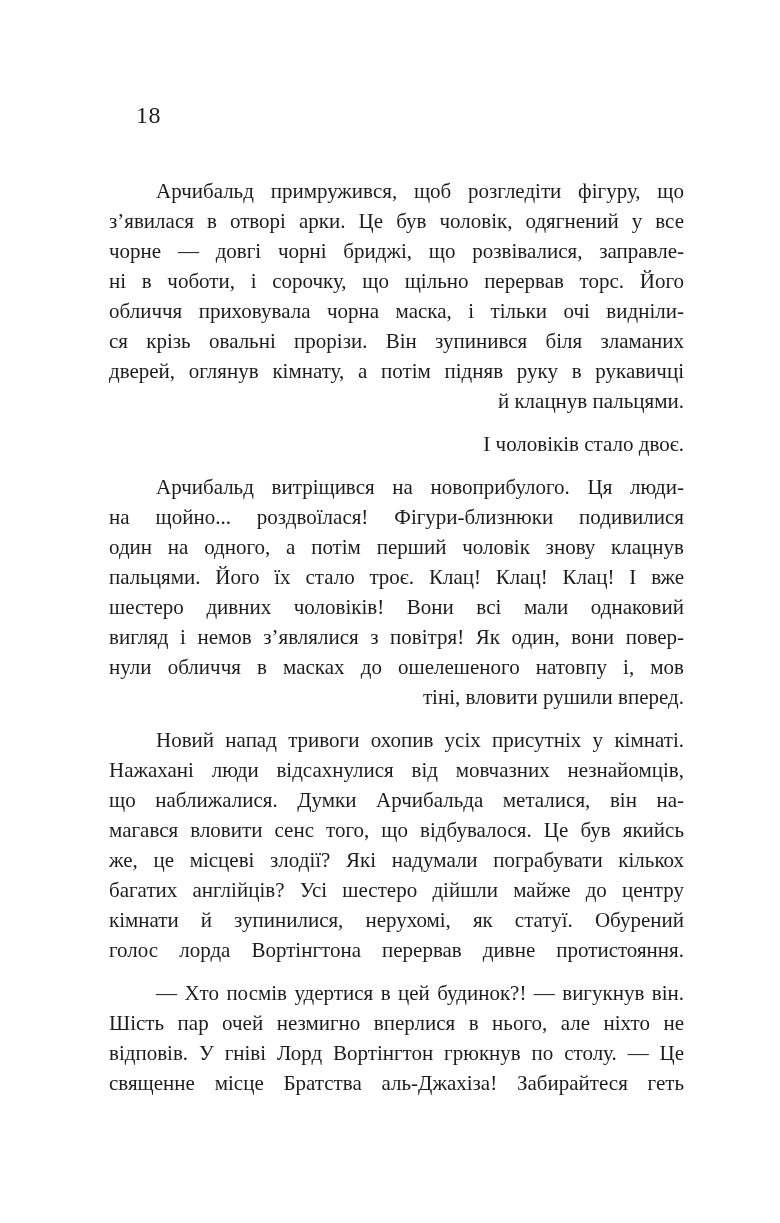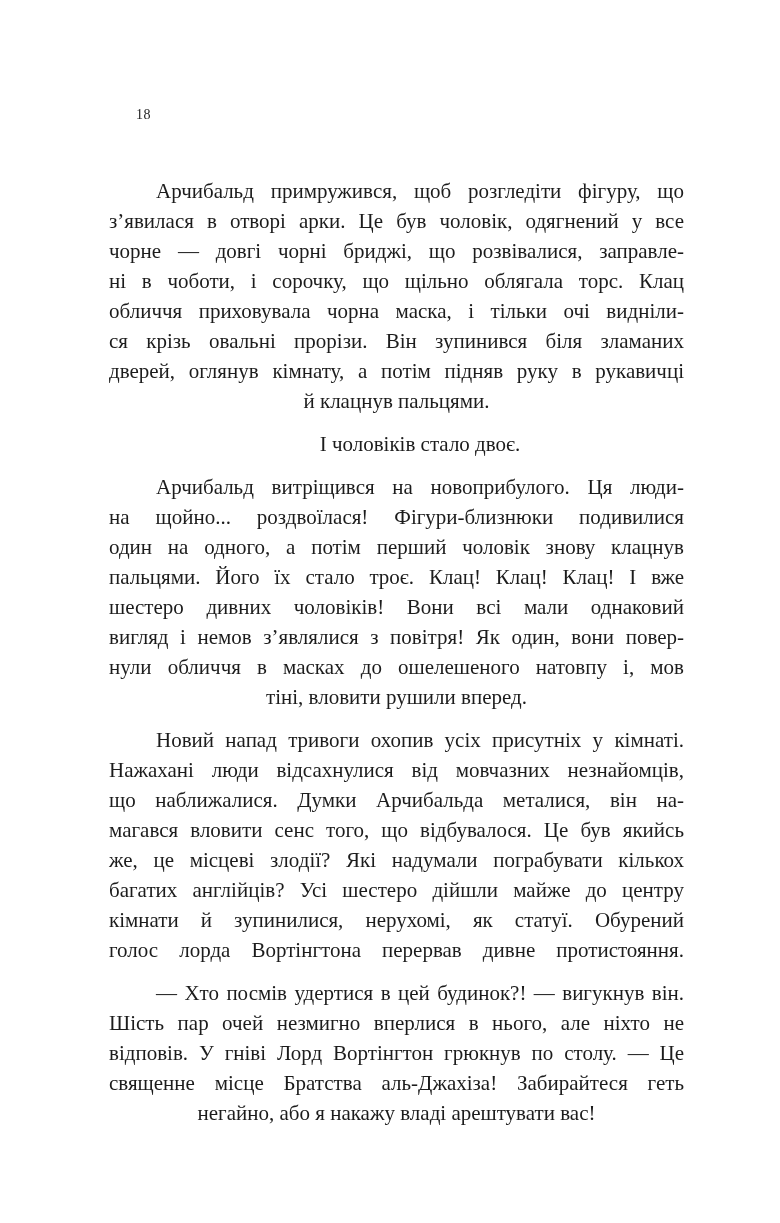--- a/index.html
+++ b/index.html
@@ -13,36 +13,36 @@
     height: 1223px;
     background: #ffffff;
     font-family: "Liberation Serif", "DejaVu Serif", serif;
     color: #1c1c1c;
     overflow: hidden;
   }
   .page-number {
     position: absolute;
     left: 136px;
     top: 104px;
-    font-size: 14px;
+    font-size: 24px;
     line-height: 22px;
     letter-spacing: 0.5px;
     color: #1c1c1c;
   }
   .text-block {
     position: absolute;
     left: 109px;
     top: 163px;
     width: 575px;
   }
   .line {
     font-size: 21px;
     line-height: 30px;
     height: 30px;
-    text-align: center;
+    text-align: right;
     white-space: normal;
     color: #1c1c1c;
   }
   .line.just {
     text-align: justify;
     text-align-last: justify;
     text-justify: inter-word;
   }
   .line.indent {
     text-indent: 47px;
@@ -51,21 +51,21 @@
 </style>
 </head>
 <body>
 
 <div class="page" style="background: rgb(255, 255, 255); color: rgb(28, 28, 28);">
   <div class="page-number">18</div>
   <div class="text-block">
       <div class="line indent just">Арчибальд примружився, щоб розгледіти фігуру, що</div>
       <div class="line just">з’явилася в отворі арки. Це був чоловік, одягнений у все</div>
       <div class="line just">чорне — довгі чорні бриджі, що розвівалися, заправле-</div>
-      <div class="line just">ні в чоботи, і сорочку, що щільно облягала торс. Клац</div>
+      <div class="line just">ні в чоботи, і сорочку, що щільно перервав торс. Його</div>
       <div class="line just">обличчя приховувала чорна маска, і тільки очі видніли-</div>
       <div class="line just">ся крізь овальні прорізи. Він зупинився біля зламаних</div>
       <div class="line just">дверей, оглянув кімнату, а потім підняв руку в рукавичці</div>
       <div class="line">й клацнув пальцями.</div>
       <div class="line indent">І чоловіків стало двоє.</div>
       <div class="line indent just">Арчибальд витріщився на новоприбулого. Ця люди-</div>
       <div class="line just">на щойно... роздвоїлася! Фігури-близнюки подивилися</div>
       <div class="line just">один на одного, а потім перший чоловік знову клацнув</div>
       <div class="line just">пальцями. Його їх стало троє. Клац! Клац! Клац! І вже</div>
       <div class="line just">шестеро дивних чоловіків! Вони всі мали однаковий</div>
@@ -77,15 +77,14 @@
       <div class="line just">що наближалися. Думки Арчибальда металися, він на-</div>
       <div class="line just">магався вловити сенс того, що відбувалося. Це був якийсь</div>
       <div class="line just">же, це місцеві злодії? Які надумали пограбувати кількох</div>
       <div class="line just">багатих англійців? Усі шестеро дійшли майже до центру</div>
       <div class="line just">кімнати й зупинилися, нерухомі, як статуї. Обурений</div>
       <div class="line just">голос лорда Вортінгтона перервав дивне протистояння.</div>
       <div class="line indent just">— Хто посмів удертися в цей будинок?! — вигукнув він.</div>
       <div class="line just">Шість пар очей незмигно вперлися в нього, але ніхто не</div>
       <div class="line just">відповів. У гніві Лорд Вортінгтон грюкнув по столу. — Це</div>
       <div class="line just">священне місце Братства аль-Джахіза! Забирайтеся геть</div>
-      <div class="line">негайно, або я накажу владі арештувати вас!</div>
     </div>
 </div>
 
 </body></html>

